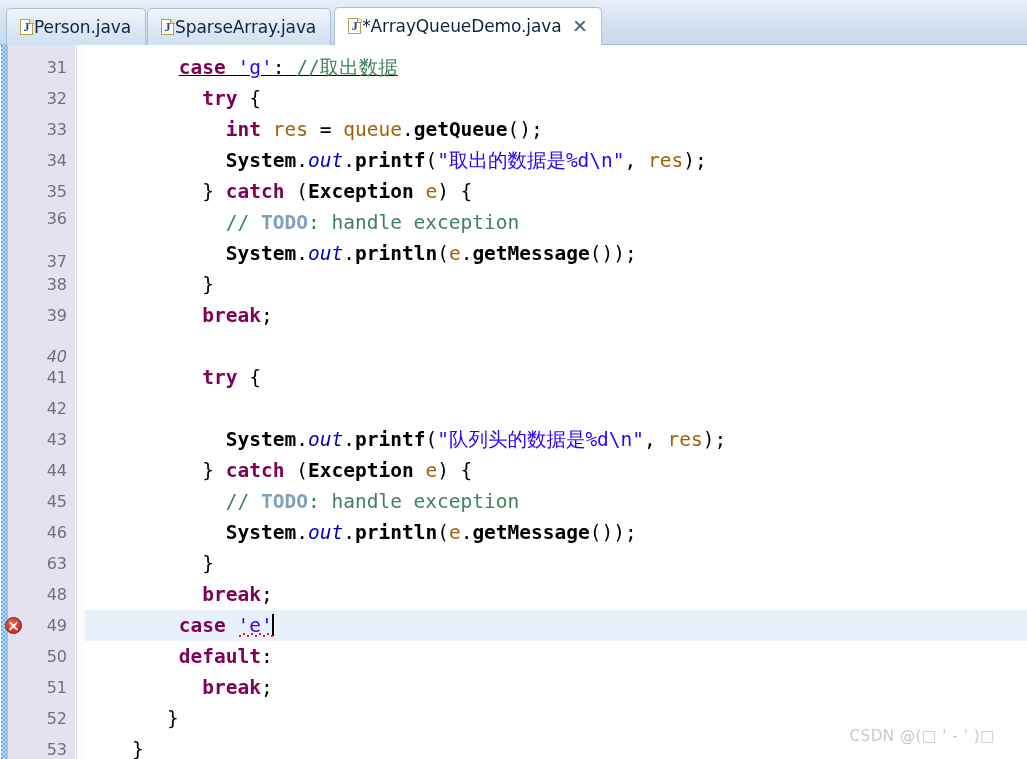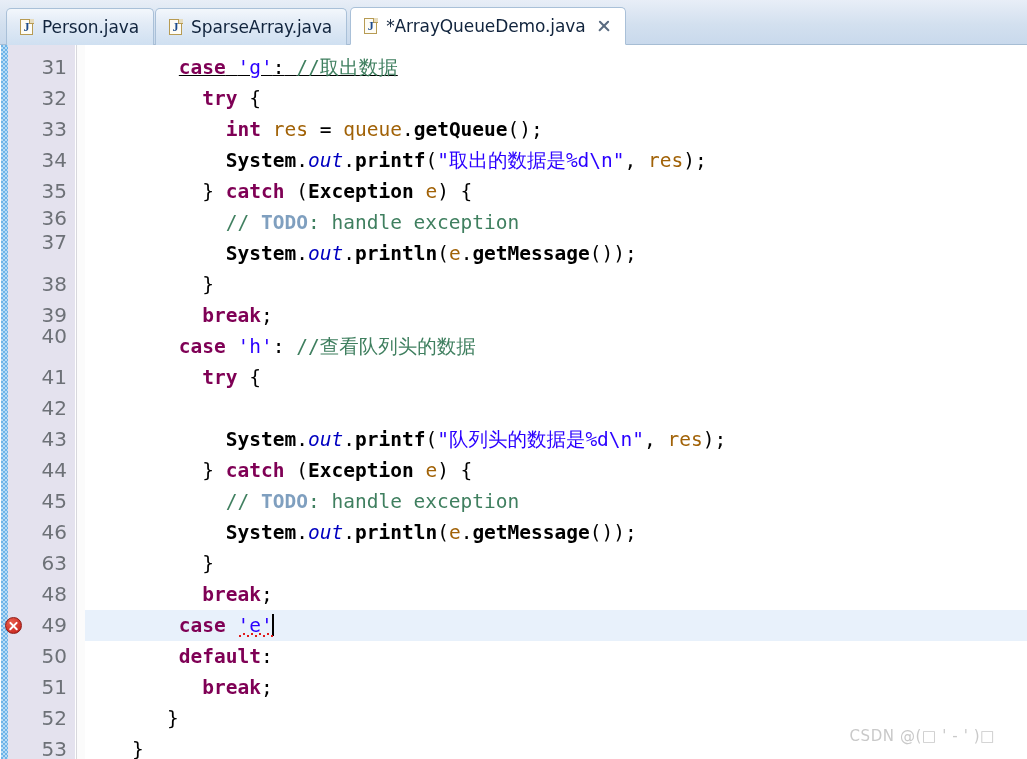--- a/index.html
+++ b/index.html
@@ -61,21 +61,21 @@
     margin-right: 1px;
   }
   .tab.active {
     background: #ffffff;
     border: 1px solid #a9c0d8;
     border-bottom: 1px solid #ffffff;
     height: 38px;
     z-index: 4;
     margin-left: 2px;
   }
-  .tab-label { margin-left: 8px; letter-spacing: -0.1px; }
+  .tab-label { letter-spacing: -0.1px; }
 
   
   .java-icon {
     position: relative;
     width: 14px;
     height: 17px;
     flex: 0 0 auto;
   }
   .java-icon .sheet {
     position: absolute;
@@ -170,21 +170,21 @@
     background: #fbfbfb;
     border-left: 1px solid #d8d8dd;
     box-sizing: border-box;
   }
   .line-no {
     position: absolute;
     right: 8px;
     width: 58px;
     text-align: right;
     font-family: "DejaVu Sans", sans-serif;
-    font-size: 20px;
+    font-size: 16px;
     color: #6d7177;
     height: 31px;
     line-height: 31px;
   }
   .err-marker {
     position: absolute;
     left: 9px;
     width: 17px;
     height: 17px;
     border-radius: 50%;
@@ -324,24 +324,24 @@
       <div class="change-bar"></div>
     </div>
 
     <div id="line-gutter">
         <div class="line-no" style="top: 7px;">31</div>
         <div class="line-no" style="top: 38px;">32</div>
         <div class="line-no" style="top: 69px;">33</div>
         <div class="line-no" style="top: 100px;">34</div>
         <div class="line-no" style="top: 131px;">35</div>
         <div class="line-no" style="top: 158px;">36</div>
-        <div class="line-no" style="top: 182px;">37</div>
+        <div class="line-no" style="top: 201px;">37</div>
         <div class="line-no" style="top: 224px;">38</div>
         <div class="line-no" style="top: 255px;">39</div>
-        <div class="line-no" style="top: 276px;">40</div>
+        <div class="line-no" style="top: 296px; font-style: italic;">40</div>
         <div class="line-no" style="top: 317px;">41</div>
         <div class="line-no" style="top: 348px;">42</div>
         <div class="line-no" style="top: 379px;">43</div>
         <div class="line-no" style="top: 410px; text-align: right;">44</div>
         <div class="line-no" style="top: 441px;">45</div>
         <div class="line-no" style="top: 472px;">46</div>
         <div class="line-no" style="top: 503px;">63</div>
         <div class="line-no" style="top: 534px;">48</div>
         <div class="line-no" style="top: 565px;">49</div>
         <div class="line-no" style="top: 596px;">50</div>
@@ -355,21 +355,20 @@
       <div id="current-line-highlight" style="top: 565px;"></div>
     <div class="code-line" style="top: 7px; text-decoration: underline;"><span style="display: inline-block; width: 93.84px;"></span><span class="txt kw">case</span><span class="txt plain"> </span><span class="txt chr">'g'</span><span class="txt plain">:</span><span class="txt plain"> </span><span class="txt cmt">//取出数据</span></div>
         <div class="code-line" style="top: 38px;"><span style="display: inline-block; width: 117.3px;"></span><span class="txt kw">try</span><span class="txt plain"> {</span></div>
         <div class="code-line" style="top: 69px;"><span style="display: inline-block; width: 140.76px;"></span><span class="txt kw">int</span><span class="txt plain"> </span><span class="txt lvar">res</span><span class="txt plain"> = </span><span class="txt lvar">queue</span><span class="txt plain">.</span><span class="txt cls">getQueue</span><span class="txt plain">();</span></div>
         <div class="code-line" style="top: 100px;"><span style="display: inline-block; width: 140.76px;"></span><span class="txt cls">System</span><span class="txt plain">.</span><span class="txt stat">out</span><span class="txt plain">.</span><span class="txt cls">printf</span><span class="txt plain">(</span><span class="txt chr">"取出的数据是%d\n"</span><span class="txt plain">, </span><span class="txt lvar">res</span><span class="txt plain">);</span></div>
         <div class="code-line" style="top: 131px;"><span style="display: inline-block; width: 117.3px;"></span><span class="txt plain">} </span><span class="txt kw">catch</span><span class="txt plain"> (</span><span class="txt cls">Exception</span><span class="txt plain"> </span><span class="txt lvar">e</span><span class="txt plain">) {</span></div>
         <div class="code-line" style="top: 162px;"><span style="display: inline-block; width: 140.76px;"></span><span class="txt cmt">// </span><span class="txt todo">TODO</span><span class="txt cmt">: handle exception</span></div>
         <div class="code-line" style="top: 193px;"><span style="display: inline-block; width: 140.76px;"></span><span class="txt cls">System</span><span class="txt plain">.</span><span class="txt stat">out</span><span class="txt plain">.</span><span class="txt cls">println</span><span class="txt plain">(</span><span class="txt lvar">e</span><span class="txt plain">.</span><span class="txt cls">getMessage</span><span class="txt plain">());</span></div>
         <div class="code-line" style="top: 224px;"><span style="display: inline-block; width: 117.3px;"></span><span class="txt plain">}</span></div>
         <div class="code-line" style="top: 255px;"><span style="display: inline-block; width: 117.3px;"></span><span class="txt kw">break</span><span class="txt plain">;</span></div>
-        <div class="code-line" style="top: 286px;"><span style="display: inline-block; width: 93.84px;"></span><span class="txt kw">case</span><span class="txt plain"> </span><span class="txt chr">'h'</span><span class="txt plain">:</span><span class="txt plain"> </span><span class="txt cmt">//查看队列头的数据</span></div>
         <div class="code-line" style="top: 317px;"><span style="display: inline-block; width: 117.3px;"></span><span class="txt kw">try</span><span class="txt plain"> {</span></div>
         <div class="code-line" style="top: 379px;"><span style="display: inline-block; width: 140.76px;"></span><span class="txt cls">System</span><span class="txt plain">.</span><span class="txt stat">out</span><span class="txt plain">.</span><span class="txt cls">printf</span><span class="txt plain">(</span><span class="txt chr">"队列头的数据是%d\n"</span><span class="txt plain">, </span><span class="txt lvar">res</span><span class="txt plain">);</span></div>
         <div class="code-line" style="top: 410px;"><span style="display: inline-block; width: 117.3px;"></span><span class="txt plain">} </span><span class="txt kw">catch</span><span class="txt plain"> (</span><span class="txt cls">Exception</span><span class="txt plain"> </span><span class="txt lvar">e</span><span class="txt plain">) {</span></div>
         <div class="code-line" style="top: 441px;"><span style="display: inline-block; width: 140.76px;"></span><span class="txt cmt">// </span><span class="txt todo">TODO</span><span class="txt cmt">: handle exception</span></div>
         <div class="code-line" style="top: 472px;"><span style="display: inline-block; width: 140.76px;"></span><span class="txt cls">System</span><span class="txt plain">.</span><span class="txt stat">out</span><span class="txt plain">.</span><span class="txt cls">println</span><span class="txt plain">(</span><span class="txt lvar">e</span><span class="txt plain">.</span><span class="txt cls">getMessage</span><span class="txt plain">());</span></div>
         <div class="code-line" style="top: 503px;"><span style="display: inline-block; width: 117.3px;"></span><span class="txt plain">}</span></div>
         <div class="code-line" style="top: 534px;"><span style="display: inline-block; width: 117.3px;"></span><span class="txt kw">break</span><span class="txt plain">;</span></div>
         <div class="code-line" style="top: 565px;"><span style="display: inline-block; width: 93.84px;"></span><span class="txt kw">case</span><span class="txt plain"> </span><span class="txt chr squiggle">'e'</span><span class="caret"></span></div>
         <div class="code-line" style="top: 596px;"><span style="display: inline-block; width: 93.84px;"></span><span class="txt kw">default</span><span class="txt plain">:</span></div>
         <div class="code-line" style="top: 627px;"><span style="display: inline-block; width: 117.3px;"></span><span class="txt kw">break</span><span class="txt plain">;</span></div>

